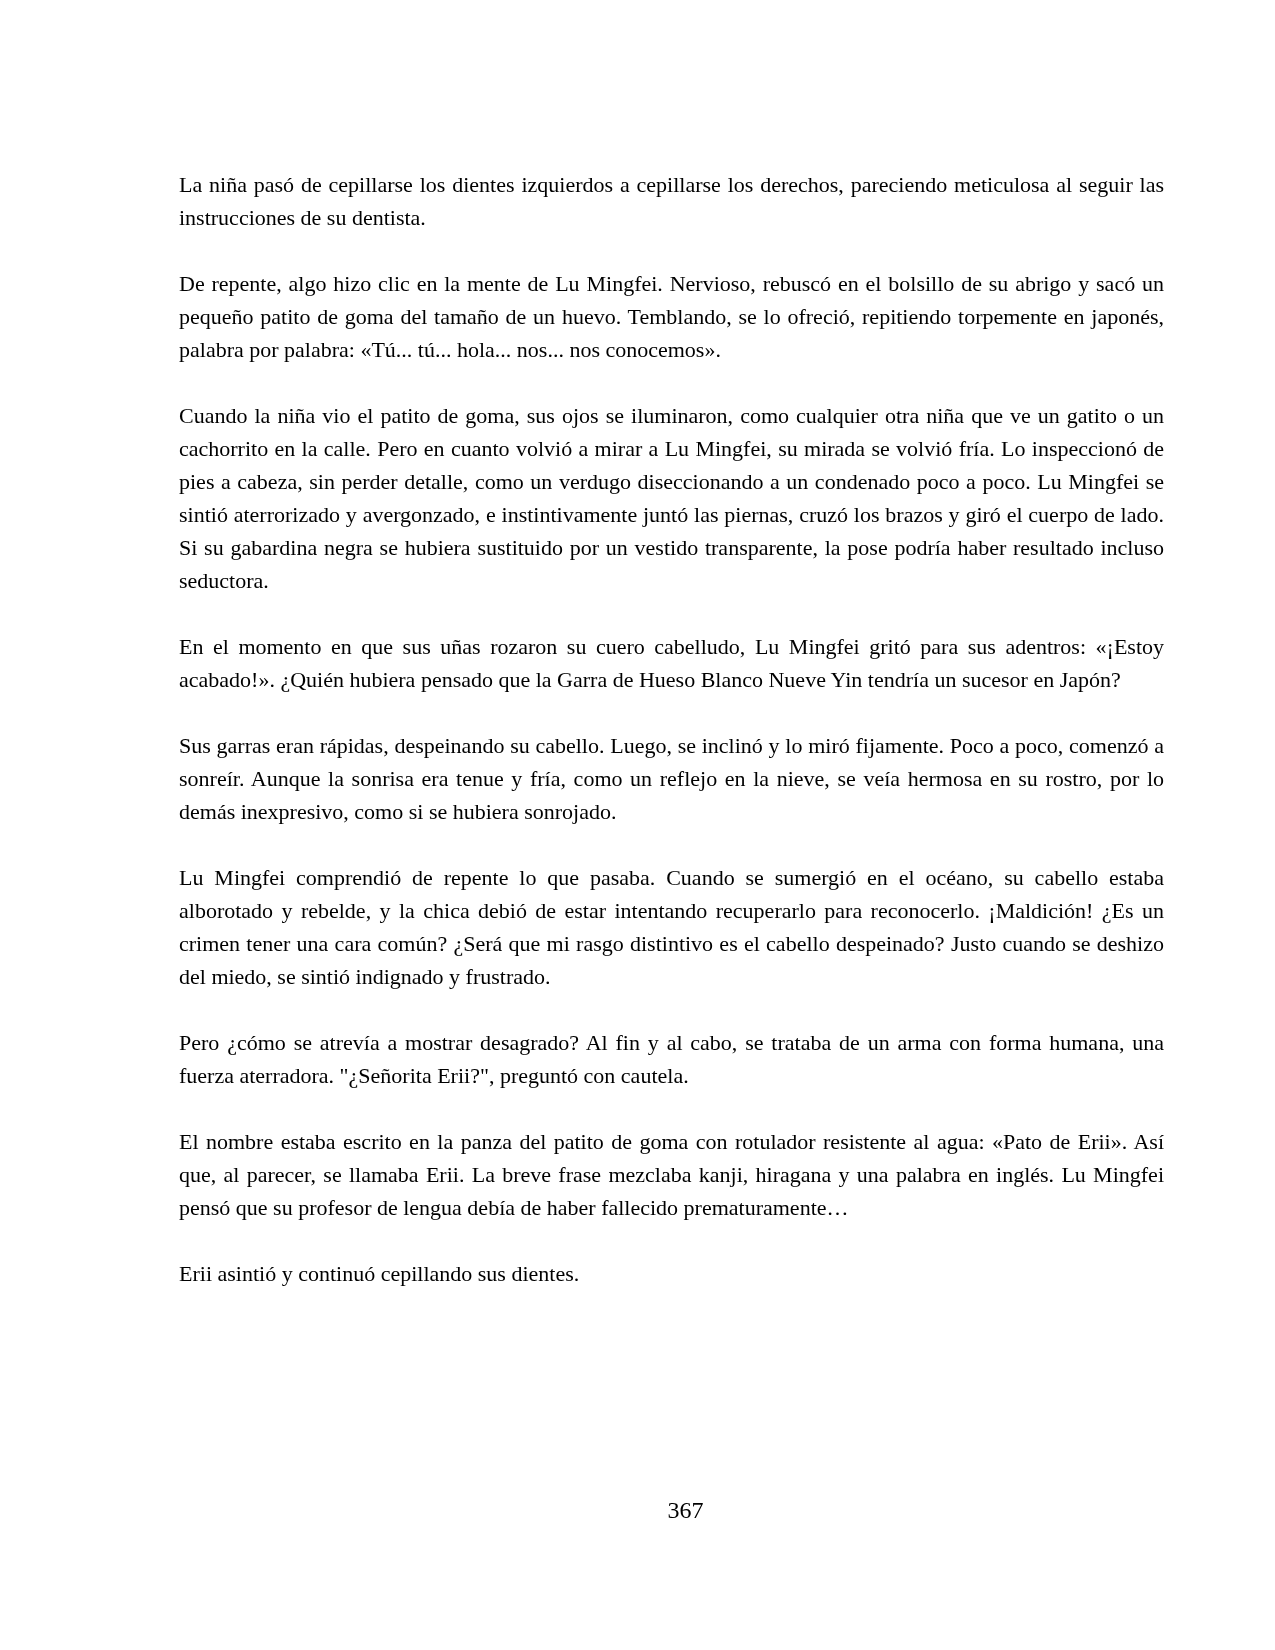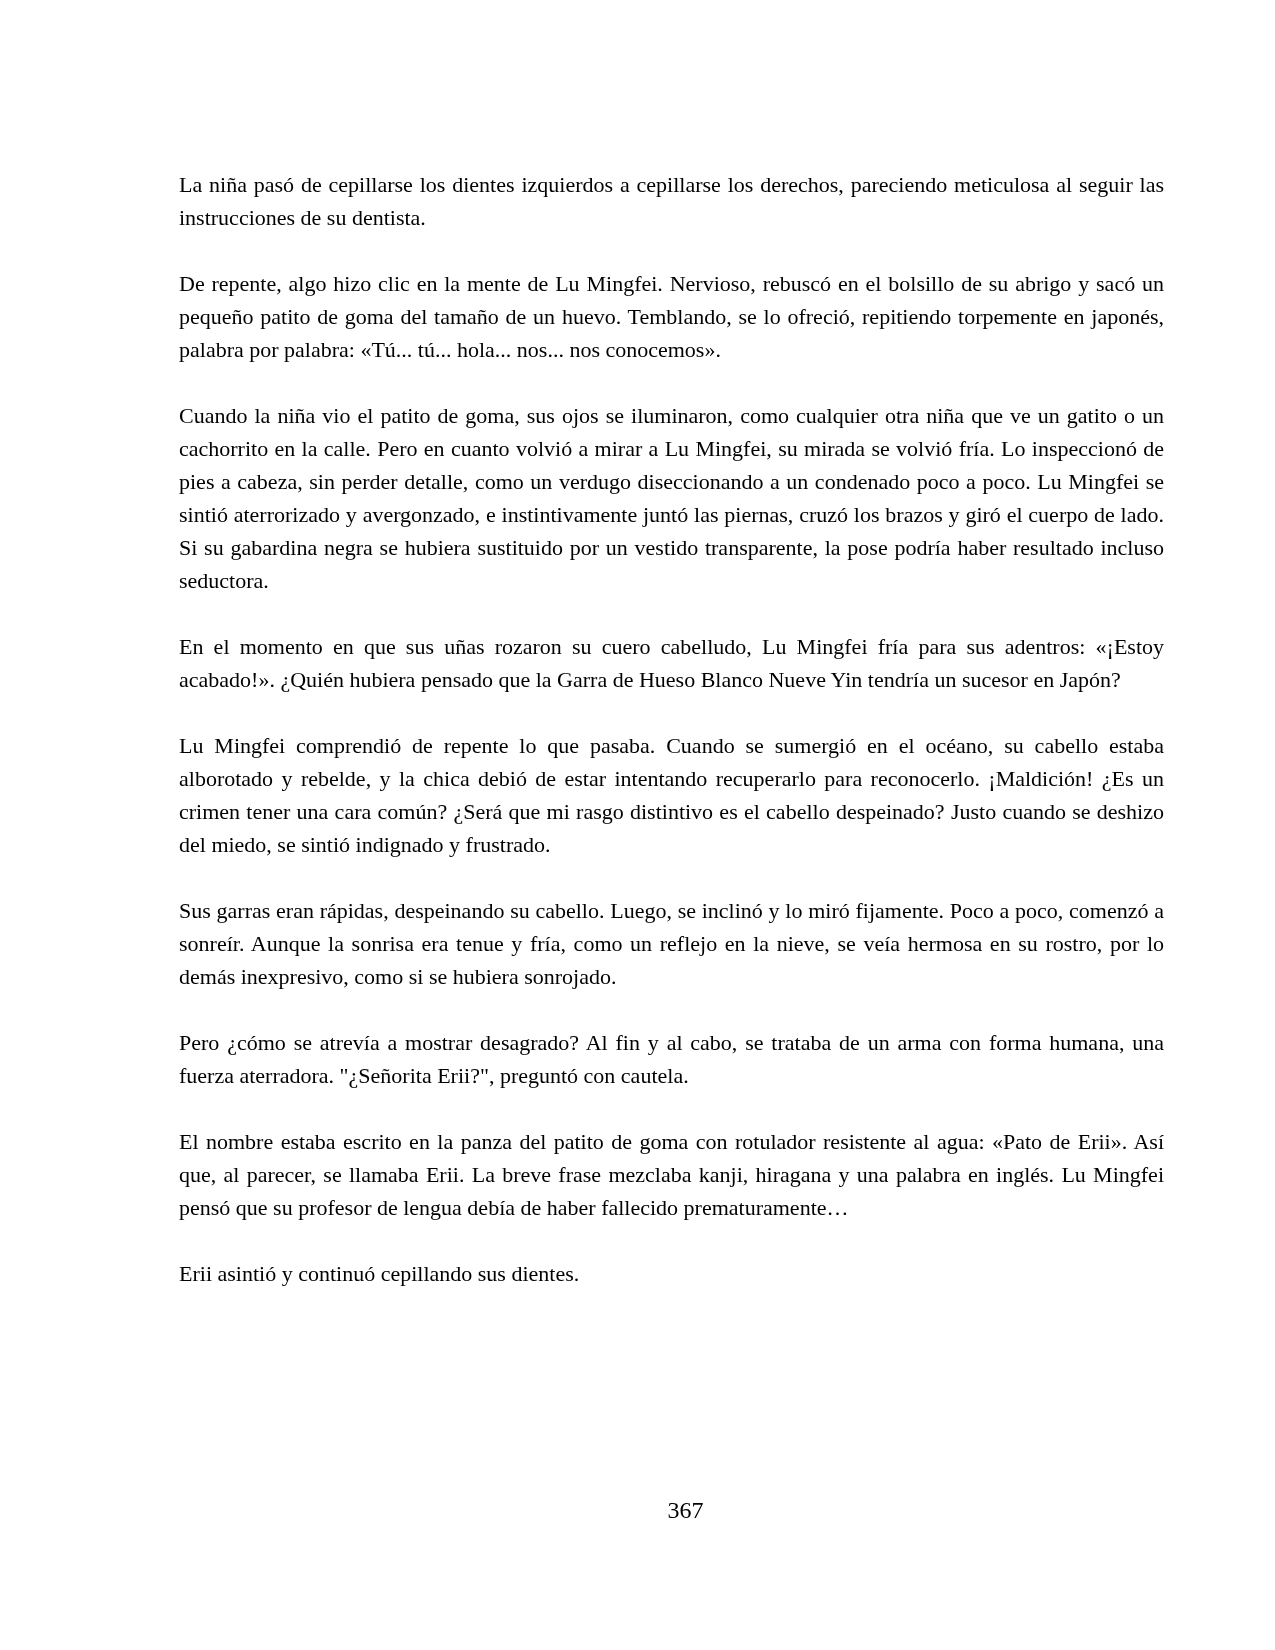--- a/index.html
+++ b/index.html
@@ -41,21 +41,21 @@
   }
 </style>
 </head>
 <body>
 
 <div class="page">
   <div class="content">
     <p>La niña pasó de cepillarse los dientes izquierdos a cepillarse los derechos, pareciendo meticulosa al seguir las instrucciones de su dentista.</p>
     <p>De repente, algo hizo clic en la mente de Lu Mingfei. Nervioso, rebuscó en el bolsillo de su abrigo y sacó un pequeño patito de goma del tamaño de un huevo. Temblando, se lo ofreció, repitiendo torpemente en japonés, palabra por palabra: «Tú... tú... hola... nos... nos conocemos».</p>
     <p>Cuando la niña vio el patito de goma, sus ojos se iluminaron, como cualquier otra niña que ve un gatito o un cachorrito en la calle. Pero en cuanto volvió a mirar a Lu Mingfei, su mirada se volvió fría. Lo inspeccionó de pies a cabeza, sin perder detalle, como un verdugo diseccionando a un condenado poco a poco. Lu Mingfei se sintió aterrorizado y avergonzado, e instintivamente juntó las piernas, cruzó los brazos y giró el cuerpo de lado. Si su gabardina negra se hubiera sustituido por un vestido transparente, la pose podría haber resultado incluso seductora.</p>
-    <p>En el momento en que sus uñas rozaron su cuero cabelludo, Lu Mingfei fría para sus adentros: «¡Estoy acabado!». ¿Quién hubiera pensado que la Garra de Hueso Blanco Nueve Yin tendría un sucesor en Japón?</p>
+    <p>En el momento en que sus uñas rozaron su cuero cabelludo, Lu Mingfei gritó para sus adentros: «¡Estoy acabado!». ¿Quién hubiera pensado que la Garra de Hueso Blanco Nueve Yin tendría un sucesor en Japón?</p>
+    <p>Sus garras eran rápidas, despeinando su cabello. Luego, se inclinó y lo miró fijamente. Poco a poco, comenzó a sonreír. Aunque la sonrisa era tenue y fría, como un reflejo en la nieve, se veía hermosa en su rostro, por lo demás inexpresivo, como si se hubiera sonrojado.</p>
     <p>Lu Mingfei comprendió de repente lo que pasaba. Cuando se sumergió en el océano, su cabello estaba alborotado y rebelde, y la chica debió de estar intentando recuperarlo para reconocerlo. ¡Maldición! ¿Es un crimen tener una cara común? ¿Será que mi rasgo distintivo es el cabello despeinado? Justo cuando se deshizo del miedo, se sintió indignado y frustrado.</p>
-    <p>Sus garras eran rápidas, despeinando su cabello. Luego, se inclinó y lo miró fijamente. Poco a poco, comenzó a sonreír. Aunque la sonrisa era tenue y fría, como un reflejo en la nieve, se veía hermosa en su rostro, por lo demás inexpresivo, como si se hubiera sonrojado.</p>
     <p>Pero ¿cómo se atrevía a mostrar desagrado? Al fin y al cabo, se trataba de un arma con forma humana, una fuerza aterradora. "¿Señorita Erii?", preguntó con cautela.</p>
     <p>El nombre estaba escrito en la panza del patito de goma con rotulador resistente al agua: «Pato de Erii». Así que, al parecer, se llamaba Erii. La breve frase mezclaba kanji, hiragana y una palabra en inglés. Lu Mingfei pensó que su profesor de lengua debía de haber fallecido prematuramente…</p>
     <p>Erii asintió y continuó cepillando sus dientes.</p>
   </div>
   <div class="page-number">367</div>
 </div>
 
 </body></html>

